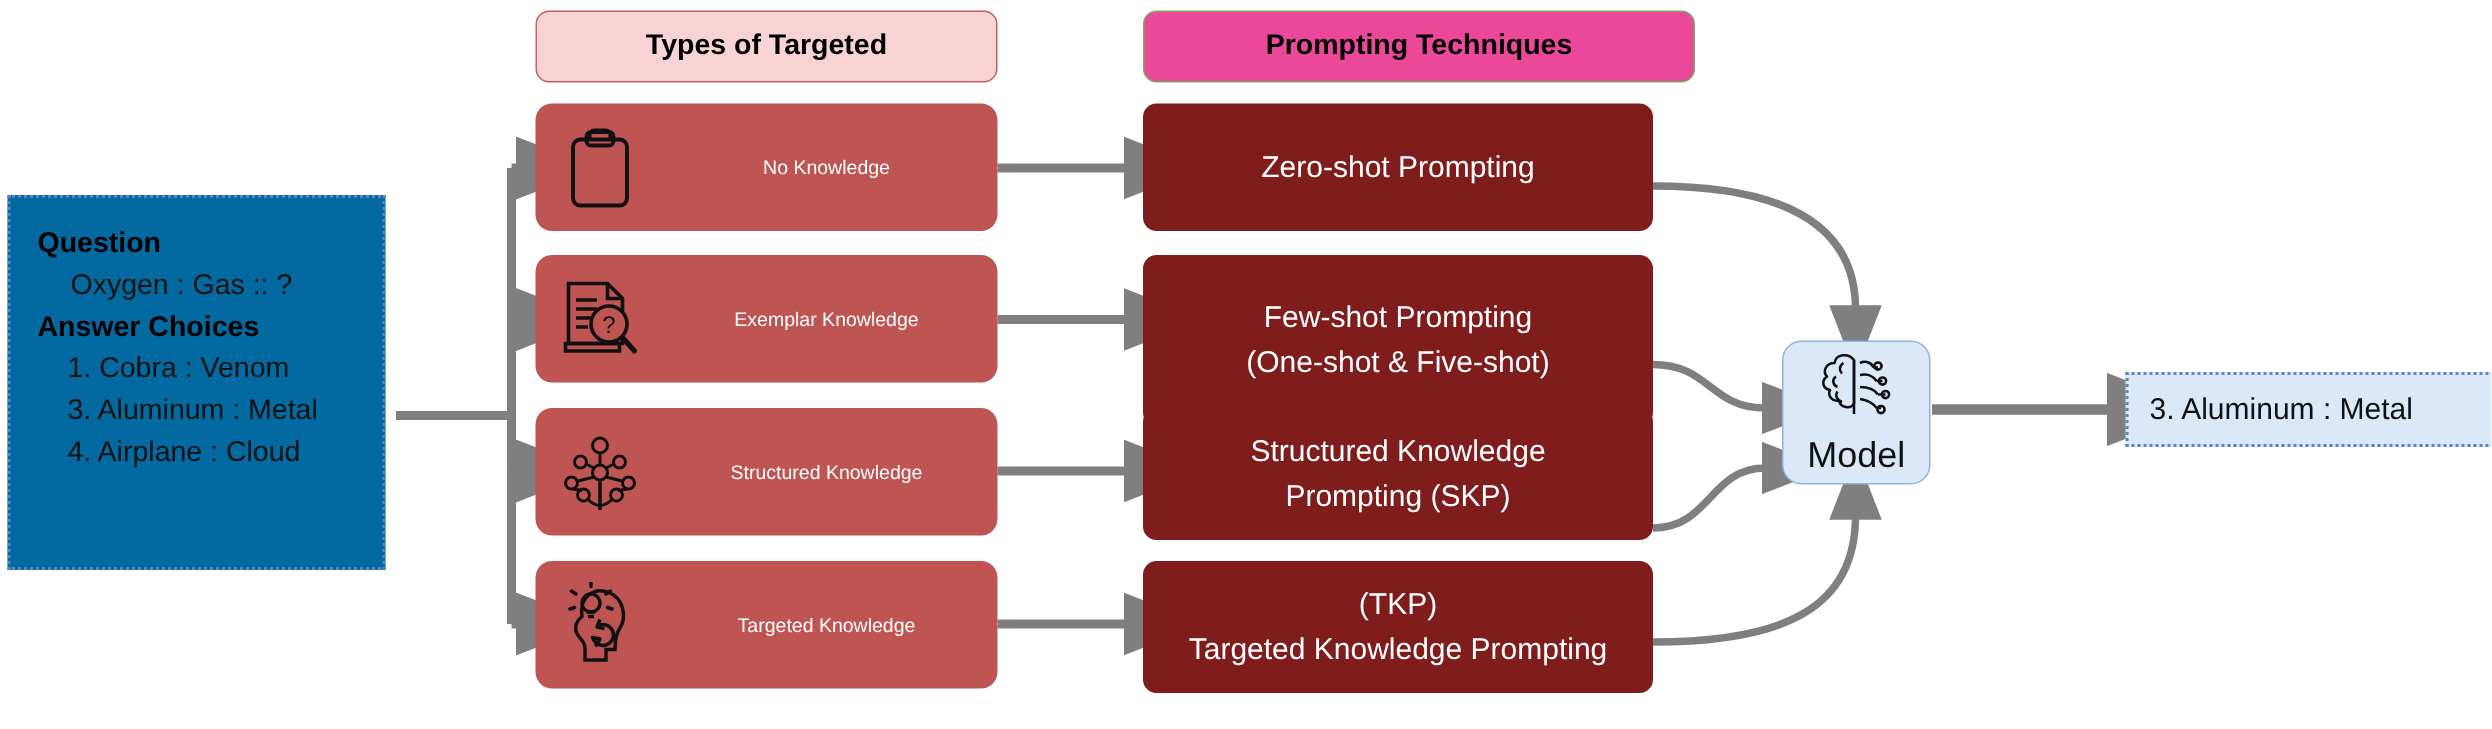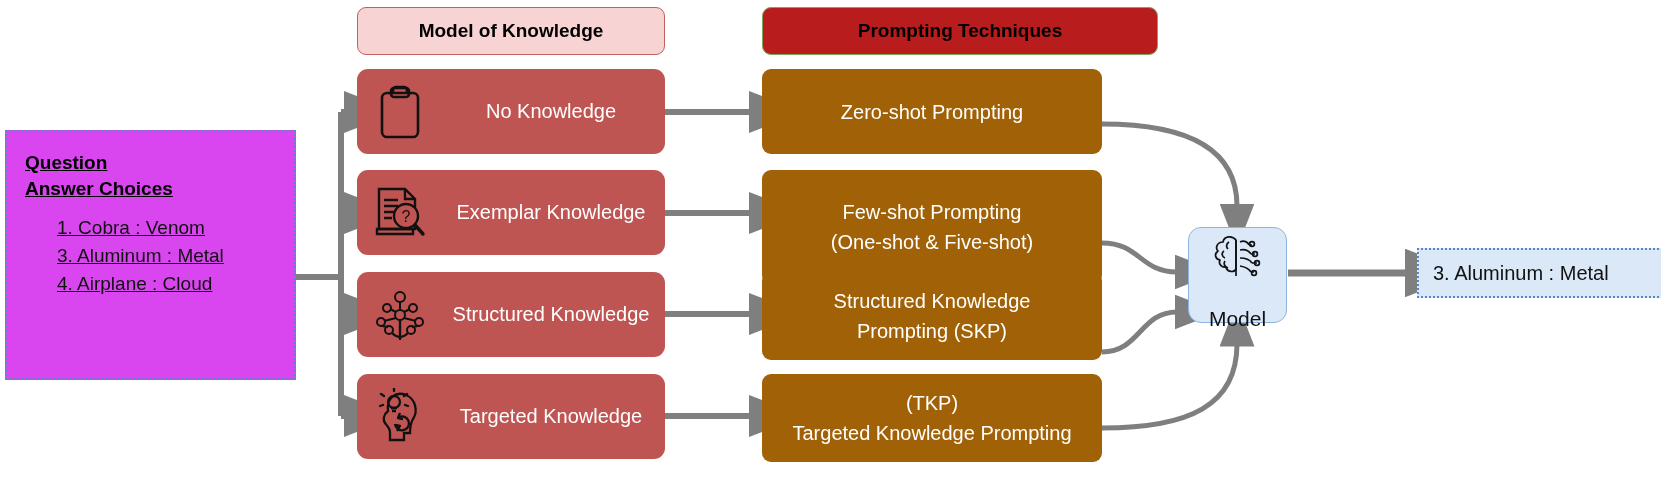--- a/index.html
+++ b/index.html
@@ -3,70 +3,69 @@
 <meta charset="utf-8">
 <style>
   html,body{margin:0;padding:0;background:#ffffff;}
   body{font-family:"Liberation Sans","DejaVu Sans",sans-serif;}
   #canvas{position:relative;width:1661px;height:486px;overflow:hidden;background:#fff;}
 
   .abs{position:absolute;box-sizing:border-box;}
 
   
   #question-box{
-    left:5px;top:130px;width:291px;height:250px;
-    background:#d946ef;border:2px dotted #5a86c8;
+    left:5px;top:130px;width:252px;height:250px;
+    background:#0369a1;border:2px dotted #5a86c8;
     padding:18px 0 0 18px;
-    text-decoration:underline;
   }
   #question-box .qhead{font-size:19px;font-weight:bold;color:#000;line-height:26px;}
   #question-box .qtext{font-size:19px;color:#111;line-height:30px;padding-left:22px;}
   #question-box .ahead{font-size:19px;font-weight:bold;color:#000;line-height:26px;}
-  #question-box ol{margin:12px;padding:0;list-style:none;}
+  #question-box ol{margin:0;padding:0;list-style:none;}
   #question-box li{font-size:19px;color:#111;line-height:28px;padding-left:20px;}
 
   
   .pill{
     height:48px;border-radius:9px;display:flex;align-items:center;justify-content:center;
     font-size:19px;font-weight:bold;color:#000;
   }
   #pill-knowledge{left:357px;top:7px;width:308px;background:#f7d3d3;border:1.5px solid #c2605e;}
-  #pill-prompt{left:762px;top:7px;width:396px;background:#b91c1c;border:1.5px solid #7aa85c;}
+  #pill-prompt{left:762px;top:7px;width:368px;background:#ec4899;border:1.5px solid #7aa85c;}
 
   
   .kbox{
     left:357px;width:308px;height:85px;border-radius:11px;background:#bf5552;
     display:flex;align-items:center;
   }
   .kbox .kicon{width:74px;min-width:74px;height:70px;margin-left:6px;display:flex;align-items:center;justify-content:center;}
-  .kbox .klabel{font-size:20px;color:#fff;flex:1;text-align:center;}
+  .kbox .klabel{font-size:13px;color:#fff;flex:1;text-align:center;}
   #kbox-0{top:69px;}
   #kbox-1{top:170px;}
   #kbox-2{top:272px;}
   #kbox-3{top:374px;justify-content:flex-end;}
 
   
   .pbox{
-    left:762px;width:340px;border-radius:9px;background:#a16207;
+    left:762px;width:340px;border-radius:9px;background:#7f1d1d;
     display:flex;align-items:center;justify-content:center;text-align:center;
     font-size:20px;color:#fff;line-height:30px;
   }
   #pbox-0{top:69px;height:85px;}
   #pbox-1{top:170px;height:114px;}
   #pbox-2{top:272px;height:88px;}
   #pbox-3{top:374px;height:88px;}
 
   
   #model-node{
     left:1188px;top:227px;width:99px;height:96px;border-radius:13px;
     background:#dbe8f7;border:1.5px solid #8fb4e0;
     display:flex;flex-direction:column;align-items:center;justify-content:flex-start;
     padding-top:6px;
   }
-  #model-node .mlabel{font-size:21px;color:#111;margin-top:19px;}
+  #model-node .mlabel{font-size:24px;color:#111;margin-top:1px;}
 
   
   #output-box{
     left:1417px;top:248px;width:250px;height:50px;
     background:#dbe8f7;border:2px dotted #5a86c8;
     display:flex;align-items:center;padding-left:14px;
     font-size:20px;color:#111;
   }
 
   svg.edges{position:absolute;left:0;top:0;width:1661px;height:486px;pointer-events:none;}
@@ -103,29 +102,30 @@
 
     <path d="M1102,352 C1140,352 1140,312 1177,312" stroke="#7f7f7f" stroke-width="5" fill="none" marker-end="url(#ah)"></path>
 
     <path d="M1102,428 C1190,428 1237,405 1237,344" stroke="#7f7f7f" stroke-width="5" fill="none" marker-end="url(#ah)"></path>
 
     <path d="M1288,273 L1408,273" stroke="#7f7f7f" stroke-width="7" fill="none" marker-end="url(#ah)"></path>
   </svg>
 
   <div id="question-box" class="abs">
     <div class="qhead">Question</div>
+    <div class="qtext">Oxygen : Gas :: ?</div>
     <div class="ahead">Answer Choices</div>
     <ol>
       <li>1. Cobra : Venom</li>
       <li>3. Aluminum : Metal</li>
       <li>4. Airplane : Cloud</li>
     </ol>
   </div>
 
-  <div id="pill-knowledge" class="abs pill">Model of Knowledge</div>
+  <div id="pill-knowledge" class="abs pill">Types of Targeted</div>
   <div id="pill-prompt" class="abs pill">Prompting Techniques</div>
 
   <div id="kbox-0" class="abs kbox">
     <span class="kicon">
       <svg width="44" height="54" viewBox="0 0 44 54" fill="none" stroke="#111" stroke-width="2.6">
         <rect x="4" y="8" width="36" height="44" rx="5"></rect>
         <path d="M15 8 V5 a3 3 0 0 1 3-3 h8 a3 3 0 0 1 3 3 V8"></path>
         <rect x="13" y="3" width="18" height="9" rx="3"></rect>
       </svg>
     </span>

